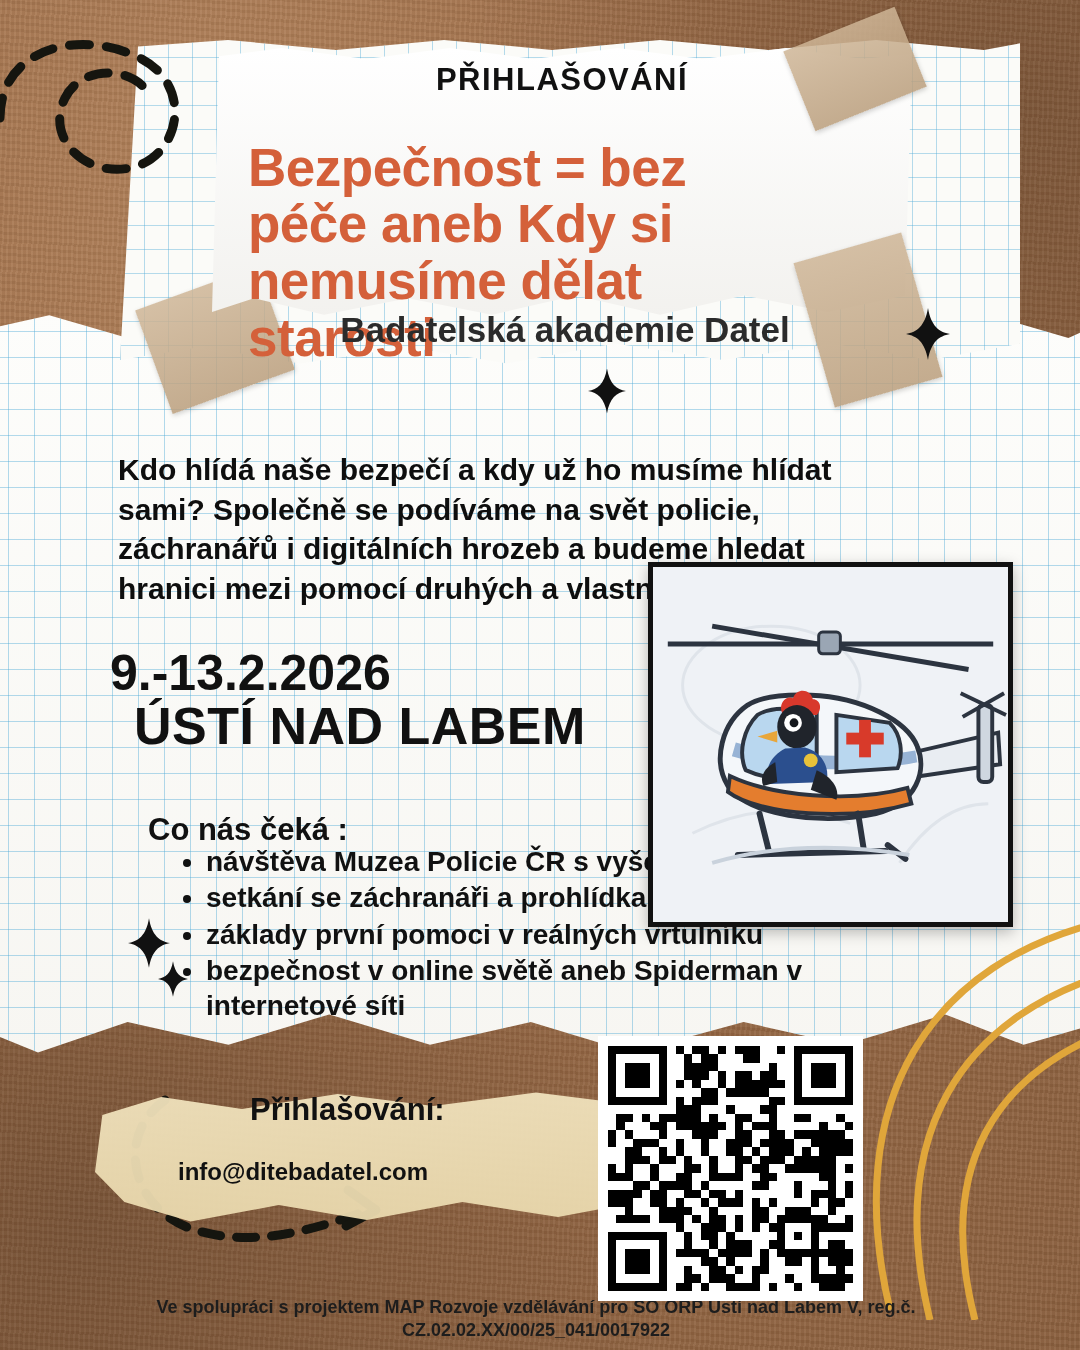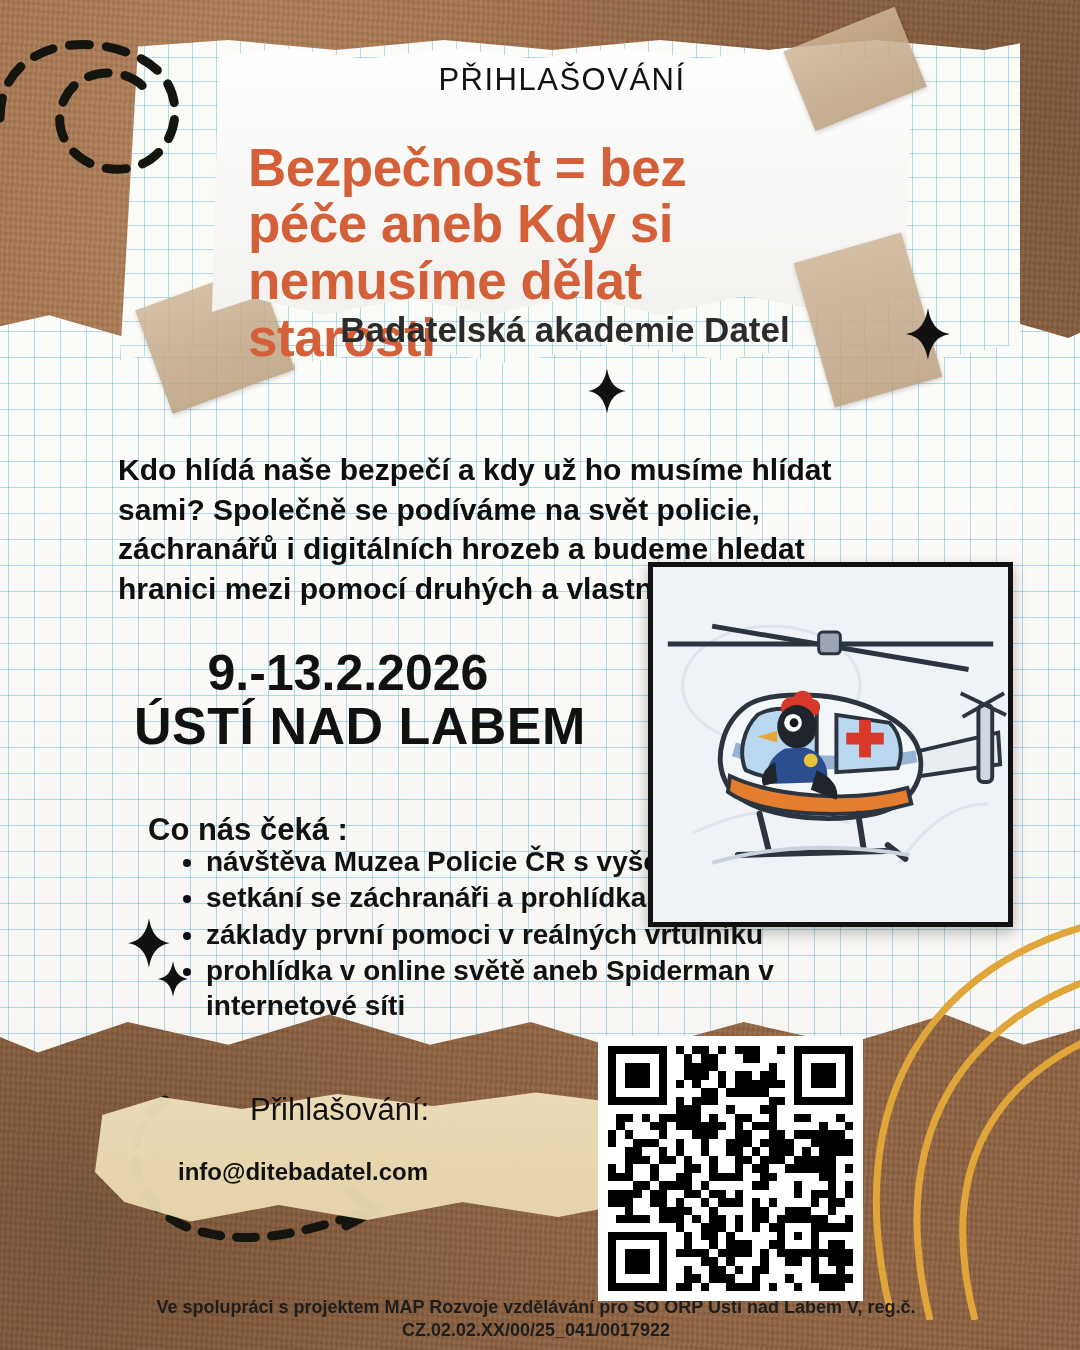--- a/index.html
+++ b/index.html
@@ -117,21 +117,21 @@
   .dashed-bottom { position: absolute; left: 110px; top: 1090px; width: 300px; height: 180px; }
   .gold-arcs { position: absolute; right: -40px; top: 900px; width: 340px; height: 420px; }
 
   
   .kicker {
     position: absolute;
     left: 212px; top: 62px;
     width: 700px;
     text-align: center;
     font-size: 31px;
-    font-weight: normal;
+    font-weight: bold;
     letter-spacing: 1.5px;
     color: #111;
   }
   .title {
     position: absolute;
     left: 248px; top: 104px;
     width: 560px;
     font-size: 53px;
     line-height: 1.07;
     font-weight: bold;
@@ -158,21 +158,21 @@
     color: #0e0e0e;
   }
 
   .date-block {
     position: absolute;
     left: 110px; top: 648px;
     font-weight: bold;
     color: #111;
     line-height: 1.03;
   }
-  .date-block .d1 { font-size: 50px; text-align: center; }
+  .date-block .d1 { font-size: 50px; }
   .date-block .d2 { font-size: 52px; letter-spacing: 0.5px; margin-left: 24px; }
 
   .co-nas {
     position: absolute;
     left: 148px; top: 812px;
     font-size: 31px;
     font-weight: bold;
     color: #111;
   }
   .bullets {
@@ -185,21 +185,21 @@
     line-height: 1.23;
     font-weight: bold;
     color: #111;
   }
   .bullets li { margin-bottom: 2px; }
 
   .signup-label {
     position: absolute;
     left: 250px; top: 1092px;
     font-size: 31px;
-    font-weight: normal;
+    font-weight: bold;
     color: #111;
   }
   .email {
     position: absolute;
     left: 178px; top: 1158px;
     font-size: 24px;
     font-weight: bold;
     color: #111;
   }
 
@@ -309,21 +309,21 @@
   <div class="date-block">
     <div class="d1">9.-13.2.2026</div>
     <div class="d2">ÚSTÍ NAD LABEM</div>
   </div>
 
   <div class="co-nas">Co nás čeká :</div>
   <ul class="bullets">
     <li>návštěva Muzea Policie ČR s vyšetřovatelem,</li>
     <li>setkání se záchranáři a prohlídka vrtulníku</li>
     <li>základy první pomoci v reálných vrtulníku</li>
-    <li>prohlídka v online světě aneb Spiderman v internetové síti</li>
+    <li>bezpečnost v online světě aneb Spiderman v internetové síti</li>
   </ul>
 
   <div class="signup-label">Přihlašování:</div>
   <div class="email">info@ditebadatel.com</div>
 
   <div class="footer">Ve spolupráci s projektem MAP Rozvoje vzdělávání pro SO ORP Ústí nad Labem V, reg.č. CZ.02.02.XX/00/25_041/0017922</div>
 
   <div class="heli-frame">
     <svg viewBox="0 0 360 360">
       <rect x="0" y="0" width="360" height="360" fill="#eff2f6"></rect>

